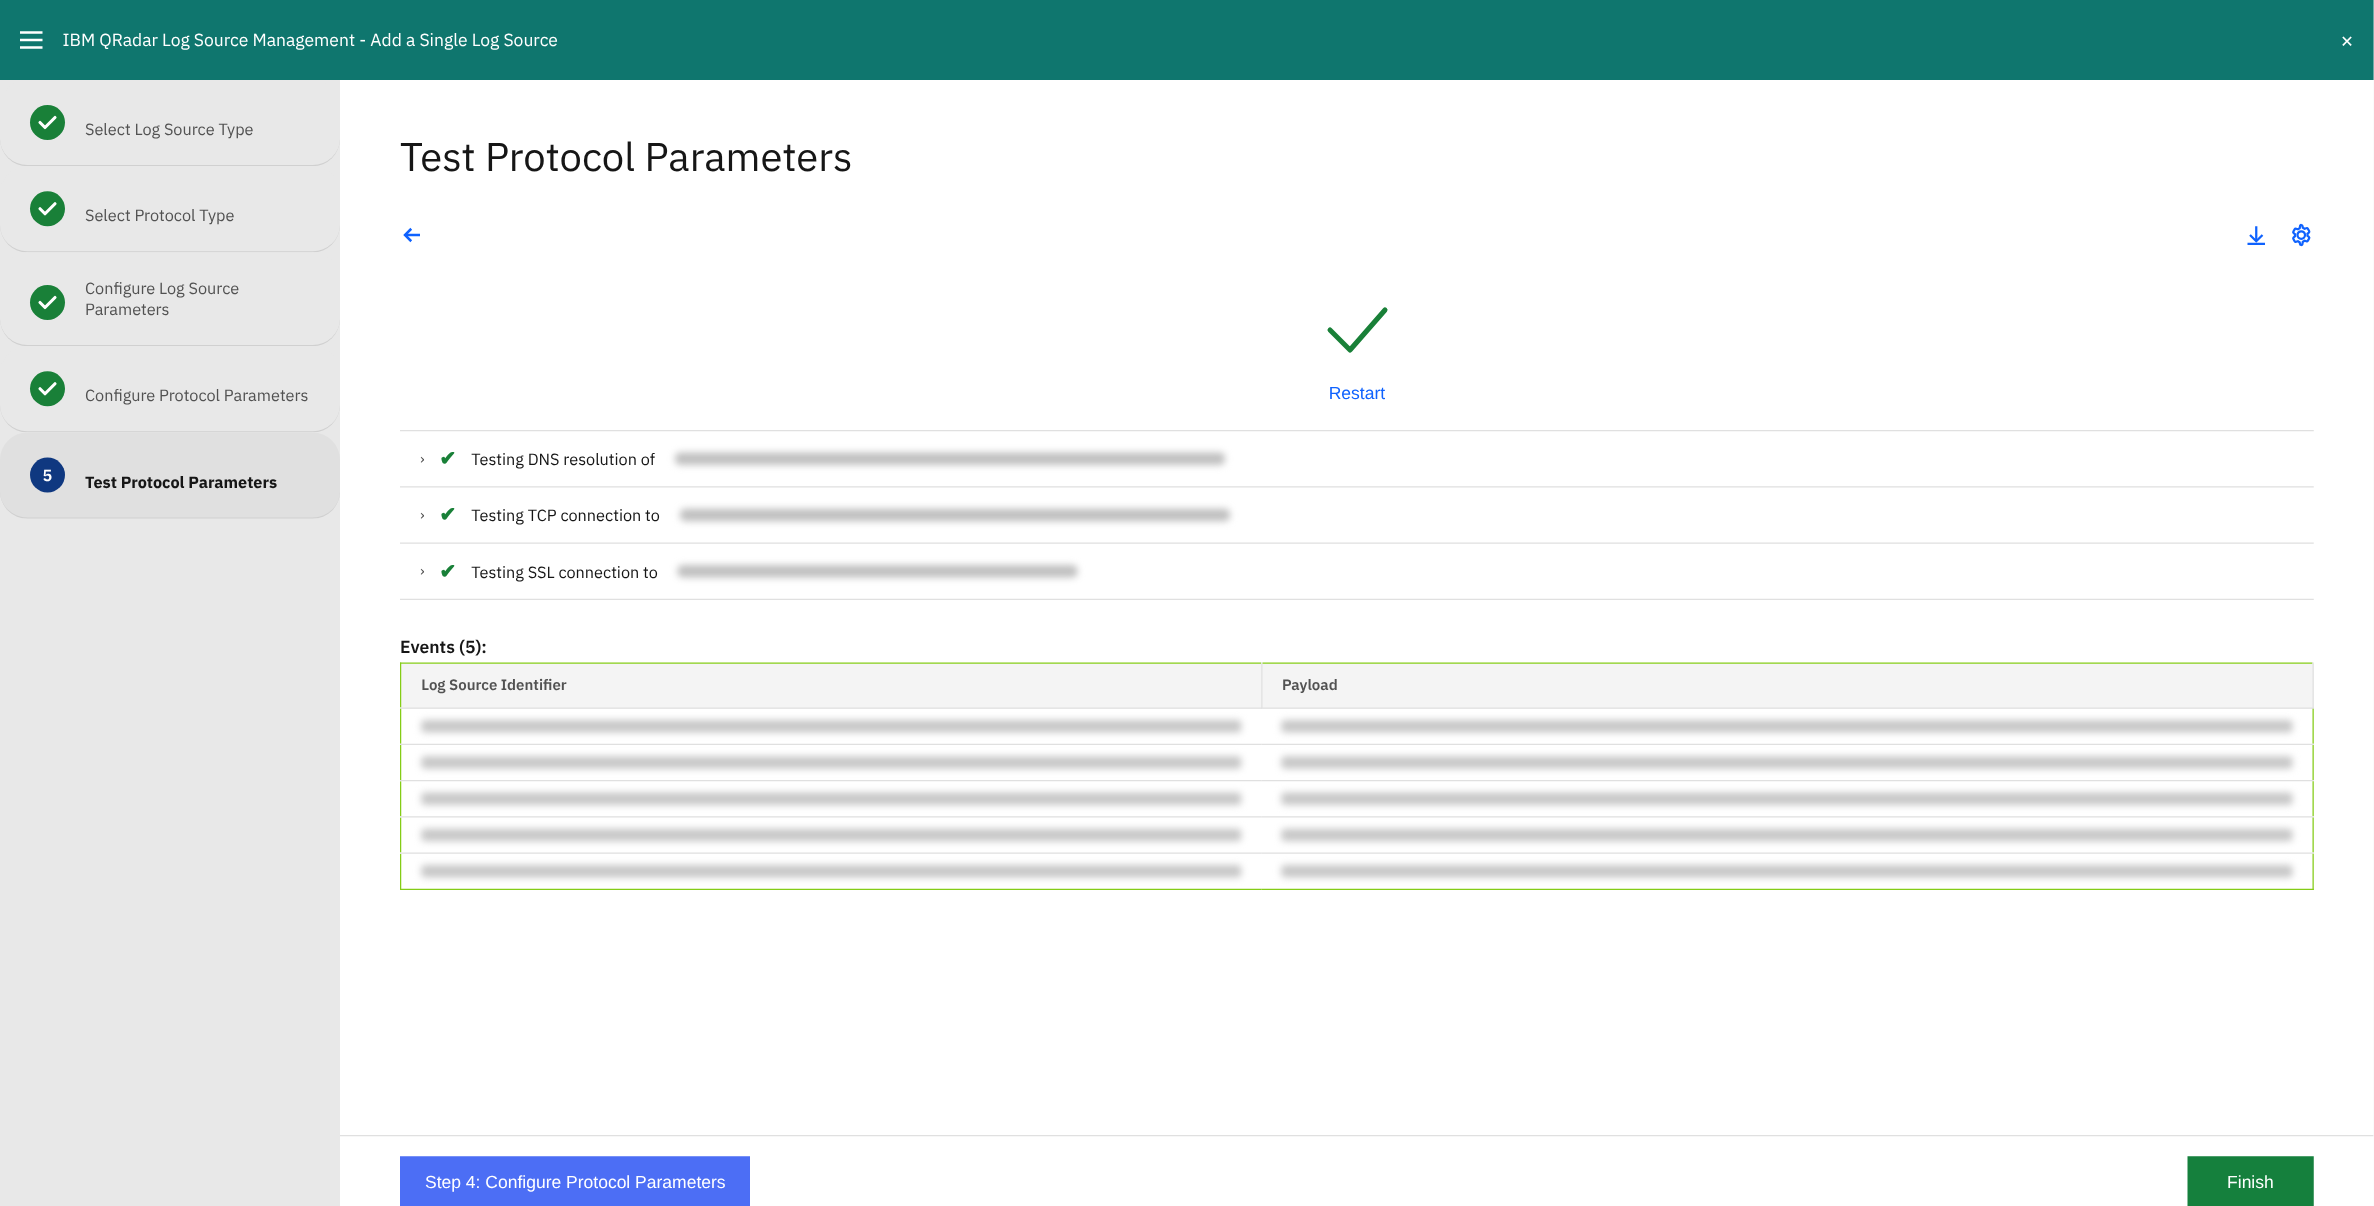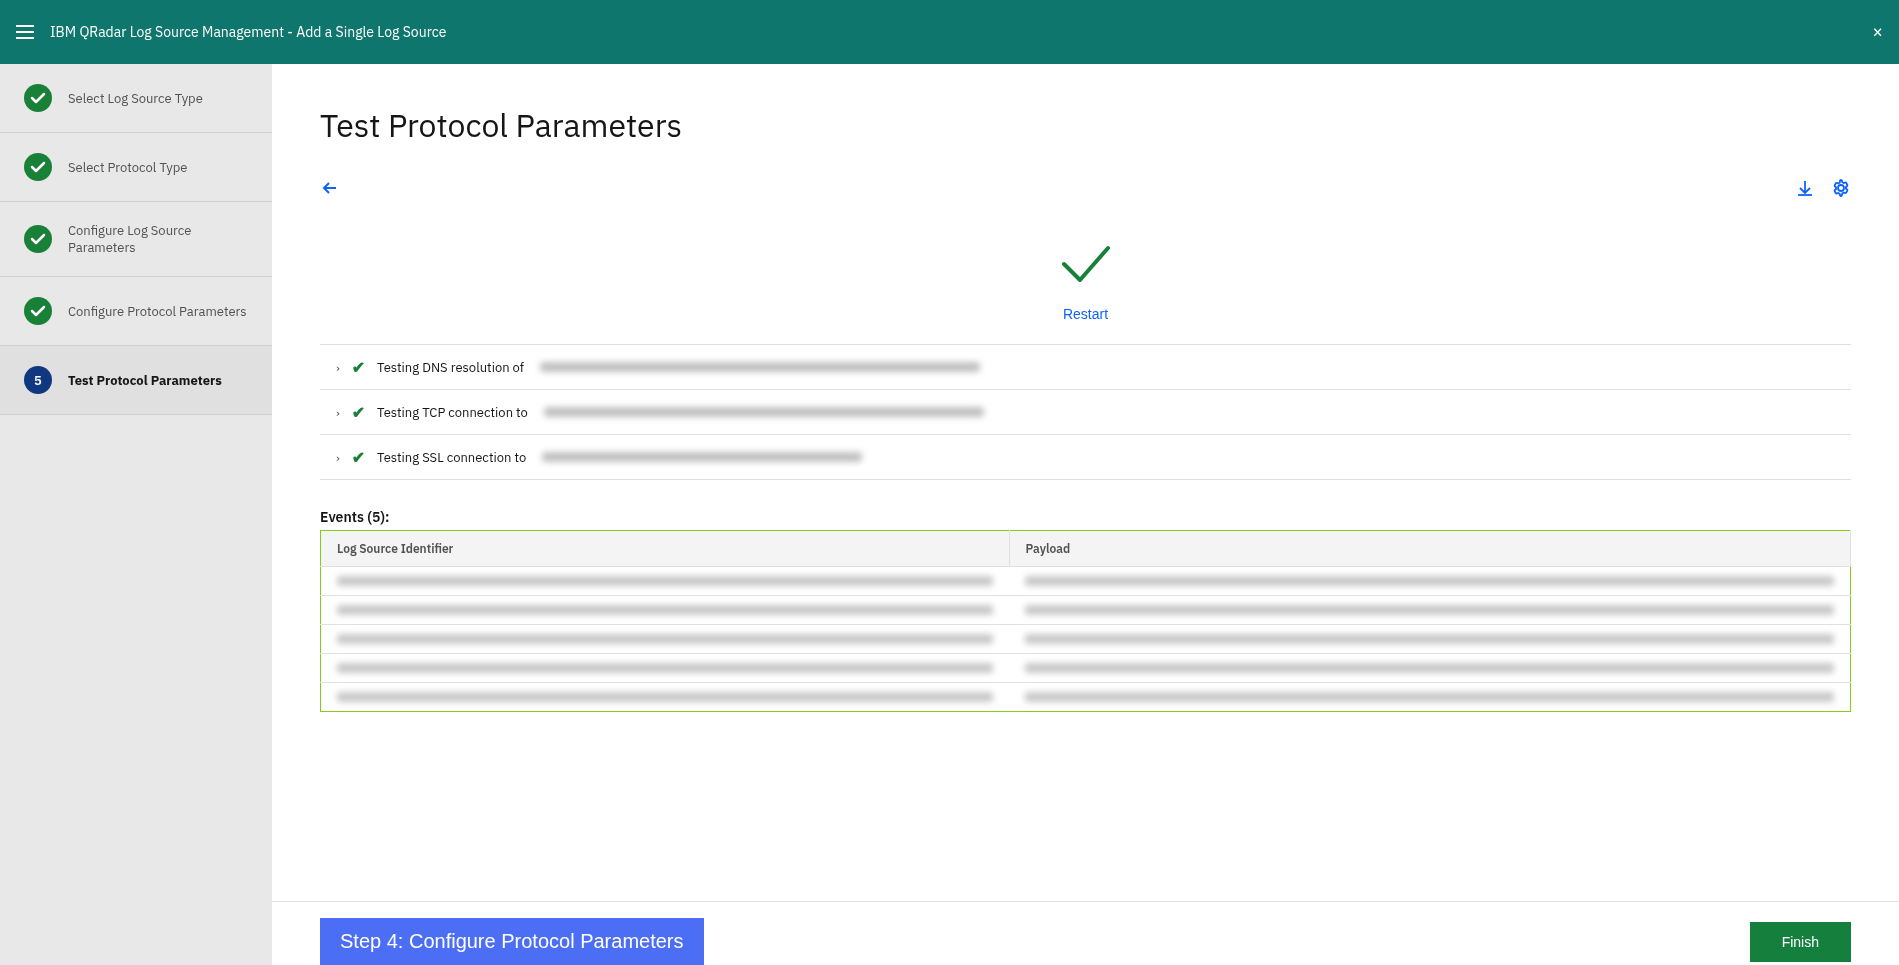--- a/index.html
+++ b/index.html
@@ -52,26 +52,27 @@
     .sidebar {
       width: 272px;
       background: #e8e8e8;
       flex-shrink: 0;
       padding: 0;
       display: flex;
       flex-direction: column;
     }
     .sidebar-step {
       display: flex;
-      align-items: center;
+      align-items: flex-end;
       gap: 16px;
       padding: 20px 24px;
       cursor: pointer;
       border-bottom: 1px solid #d0d0d0;
       background: #e8e8e8;
+      border-radius: 22px;
     }
     .sidebar-step.active {
       background: #e0e0e0;
     }
     .step-indicator {
       width: 28px;
       height: 28px;
       border-radius: 50%;
       display: flex;
       align-items: center;
@@ -295,21 +296,21 @@
       padding: 16px 48px;
       border-top: 1px solid #e0e0e0;
       background: #fff;
       flex-shrink: 0;
     }
     .btn-secondary {
       background: #4c6ef5;
       color: #fff;
       border: none;
       padding: 12px 20px;
-      font-size: 20px;
+      font-size: 14px;
       cursor: pointer;
       font-weight: 400;
     }
     .btn-primary {
       background: #15803d;
       color: #fff;
       border: none;
       padding: 12px 32px;
       font-size: 14px;
       cursor: pointer;

